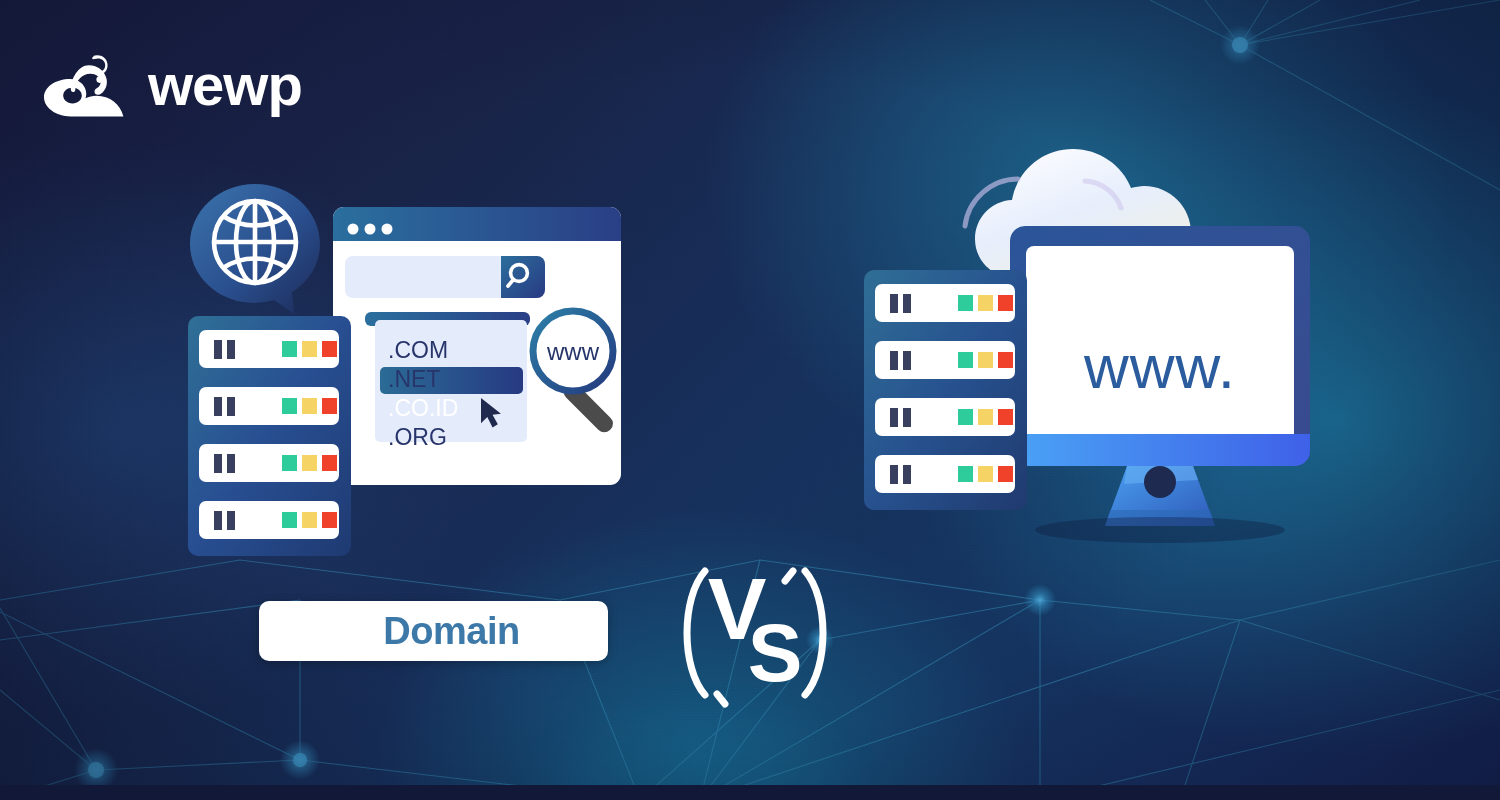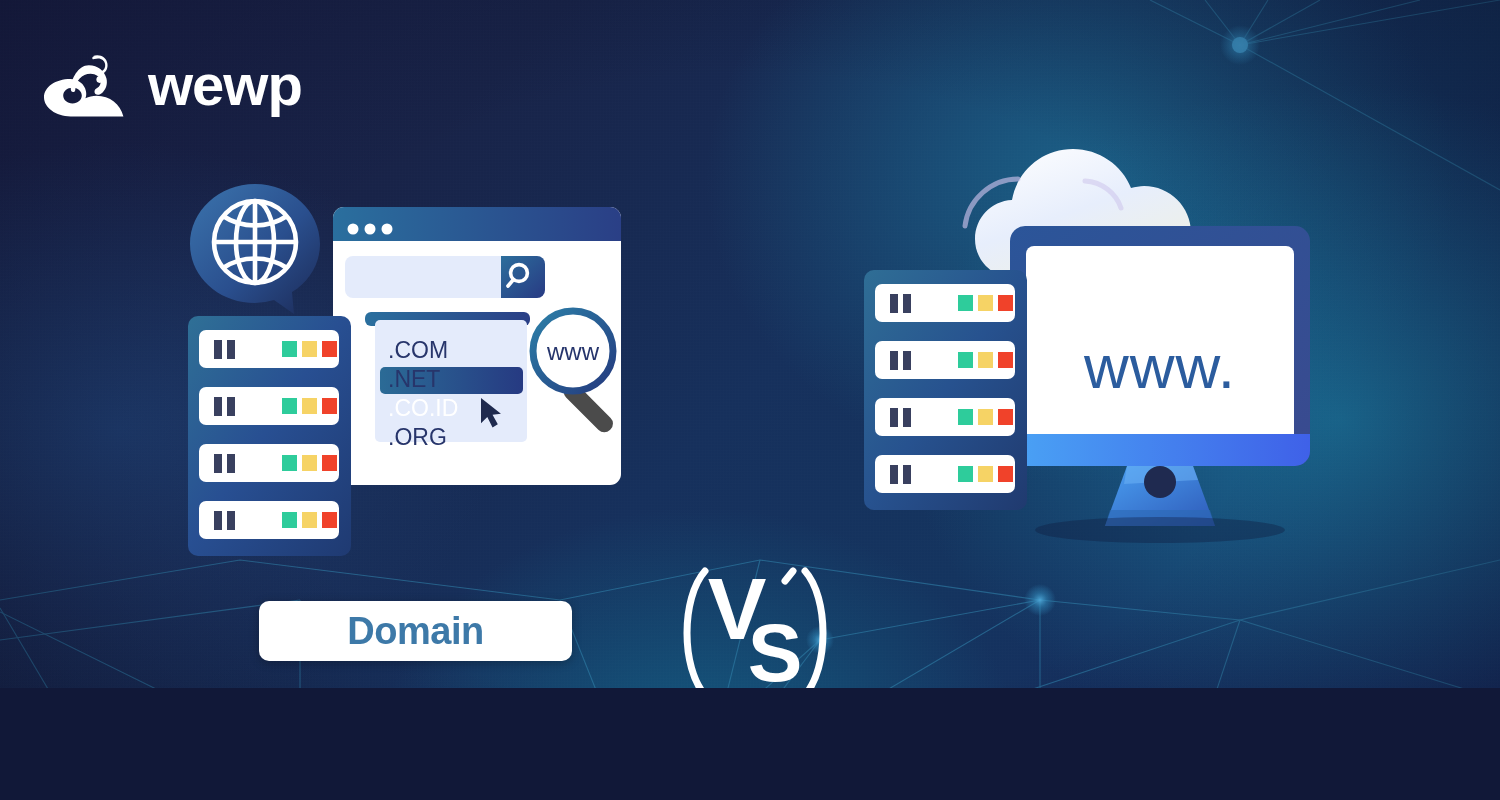--- a/index.html
+++ b/index.html
@@ -1,21 +1,21 @@
 <!DOCTYPE html>
 <html><head>
 <meta charset="utf-8">
 <style>
   html,body{margin:0;padding:0;}
   body{
     width:1500px;height:800px;overflow:hidden;
     font-family:"Liberation Sans", sans-serif;
     background:#111838;
   }
-  #stage{position:relative;width:1500px;height:688px;overflow:hidden;}
+  #stage{position:relative;width:1500px;height:785px;overflow:hidden;}
 
   
   .bg-base{position:absolute;inset:0;
     background:
       radial-gradient(ellipse 620px 480px at 1340px 420px, #1a6a92 0%, rgba(26,106,146,0) 70%),
       radial-gradient(ellipse 520px 420px at 1080px 180px, #1b5f86 0%, rgba(27,95,134,0) 72%),
       radial-gradient(ellipse 460px 360px at 700px 760px, #145a80 0%, rgba(20,90,128,0) 70%),
       radial-gradient(ellipse 520px 400px at 120px 430px, #1d3a6b 0%, rgba(29,58,107,0) 72%),
       linear-gradient(135deg,#1b2048 0%, #182348 26%, #16305c 52%, #14345f 70%, #16275c 100%);
   }
@@ -27,21 +27,21 @@
       repeating-linear-gradient(0deg, rgba(255,255,255,.012) 0 1px, rgba(0,0,0,0) 1px 3px),
       repeating-linear-gradient(90deg, rgba(255,255,255,.012) 0 1px, rgba(0,0,0,0) 1px 3px);}
 
   
   .logo{position:absolute;left:42px;top:52px;display:flex;align-items:center;gap:14px;}
   .logo-word{color:#fff;font-size:58px;font-weight:700;letter-spacing:-1px;line-height:1;}
 
   
   .pill{position:absolute;background:#fff;border-radius:10px;
         display:flex;align-items:center;justify-content:center;
-        box-shadow:0 2px 10px rgba(0,0,0,.25);}
+        box-shadow:0 2px 10px rgba(0,0,0,.25);padding-left:36px;}
   .pill span{color:#3d79a8;font-size:38px;font-weight:700;letter-spacing:-.5px;}
   #pill-domain{left:259px;top:601px;width:313px;height:60px;}
   #pill-hosting{left:934px;top:598px;width:313px;height:63px;}
 
   
   #vs-badge{position:absolute;left:665px;top:553px;width:180px;height:160px;}
 
   
   .illus{position:absolute;}
   #domain-illus{left:185px;top:180px;width:465px;height:380px;}

